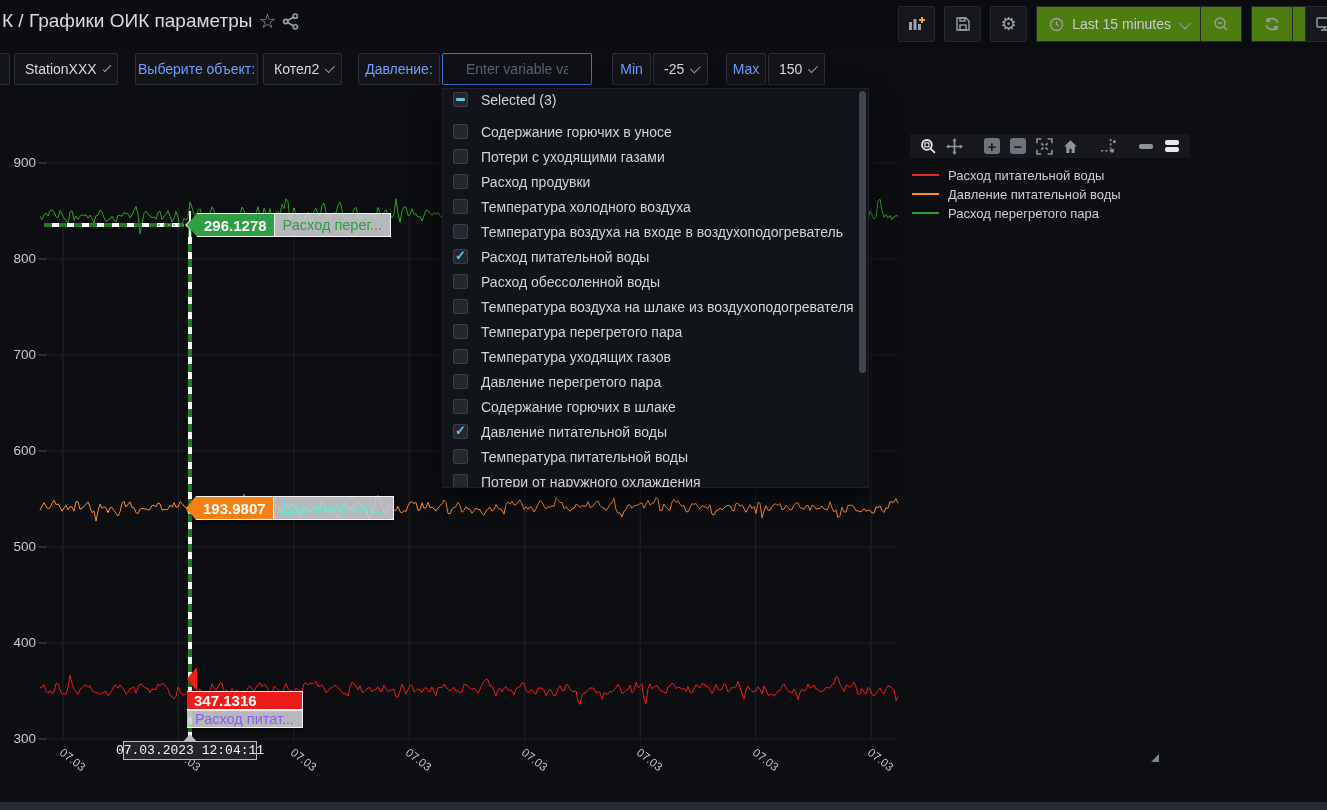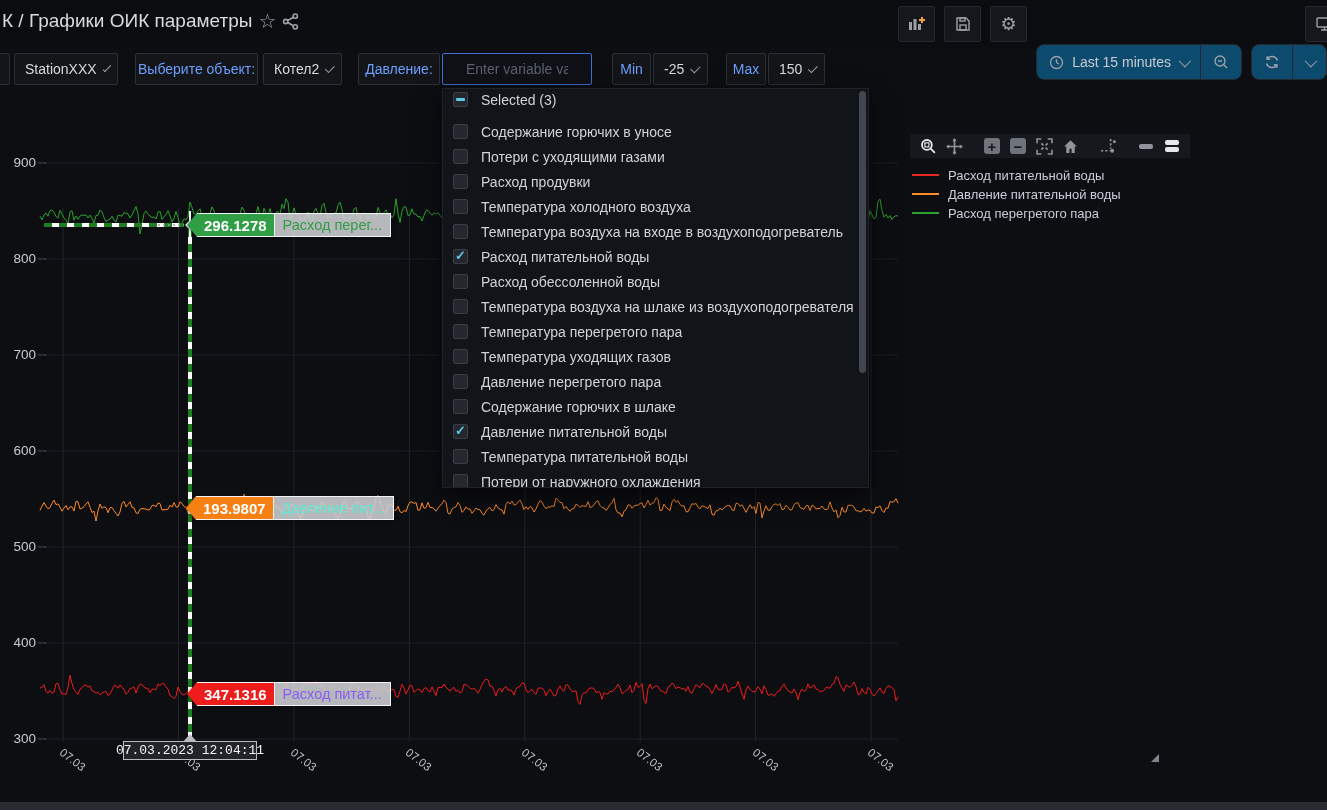--- a/index.html
+++ b/index.html
@@ -9,21 +9,21 @@
 
   
   .topnav{position:absolute;left:0;top:0;width:1327px;height:48px;background:#0b0c0f;}
   .breadcrumb{position:absolute;left:2px;top:10px;display:flex;align-items:center;gap:6px;}
   .crumb-title{font-size:19px;font-weight:500;color:#d9dadd;white-space:nowrap;}
   .star{font-size:20px;color:#9ca0a8;line-height:1;cursor:pointer;}
   .topnav-right{position:absolute;right:0;top:6px;display:flex;align-items:stretch;gap:9px;height:36px;}
   .tbtn{display:flex;align-items:center;justify-content:center;background:#15171d;border:1px solid #24272e;
         border-radius:2px;color:#9da0a8;min-width:37px;height:36px;cursor:pointer;font-family:inherit;}
   .tbtn svg{display:block;}
-  .btn-group{display:flex;background:#0c4a6e;border:1px solid #24272e;border-radius:8px;height:36px;margin-top:38px;}
+  .btn-group{display:flex;background:#4d7c0f;border:1px solid #24272e;border-radius:0;height:36px;}
   .btn-group .cell{display:flex;align-items:center;gap:8px;padding:0 12px;cursor:pointer;color:#c9cad1;}
   .btn-group .cell + .cell{border-left:1px solid #24272e;}
   .time-text{font-size:14px;font-weight:500;white-space:nowrap;}
   .chev{width:9px;height:9px;border-right:1.6px solid #9da0a8;border-bottom:1.6px solid #9da0a8;
         transform:rotate(45deg) translateY(-2px);display:inline-block;}
   .gear-glyph{font-size:18px;line-height:1;}
   .cut-btn{position:absolute;left:1305px;top:6px;width:40px;}
 
   
   .varbar{position:absolute;left:0;top:52px;width:1327px;height:34px;}
@@ -317,21 +317,21 @@
   <div class="hover" style="left:187px;top:213px;">
     <span class="hv-arrow" style="border-right-color: rgb(47, 158, 68);"></span>
     <span class="hv-value" style="background: rgb(47, 158, 68);">296.1278</span>
     <span class="hv-name" style="color: rgb(47, 158, 68);">Расход перег...</span>
   </div>
   <div class="hover" style="left:186px;top:496px;">
     <span class="hv-arrow" style="border-right-color: rgb(247, 128, 20);"></span>
     <span class="hv-value" style="background: rgb(247, 128, 20);">193.9807</span>
     <span class="hv-name" style="color: #5eead4;">Давление пит...</span>
   </div>
-  <div class="hover" style="left:187px;top:682px;">
+  <div class="hover" style="left:187px;top:667px;flex-direction:column;">
     <span class="hv-arrow" style="border-right-color: rgb(239, 28, 28);"></span>
     <span class="hv-value" style="background: rgb(239, 28, 28);">347.1316</span>
     <span class="hv-name" style="color: #8b5cf6;">Расход питат...</span>
   </div>
 
   <span class="datebox-ptr"></span>
   <div class="datebox">07.03.2023 12:04:11</div>
 
   <div class="dropdown">
     <div class="dd-row summary">

